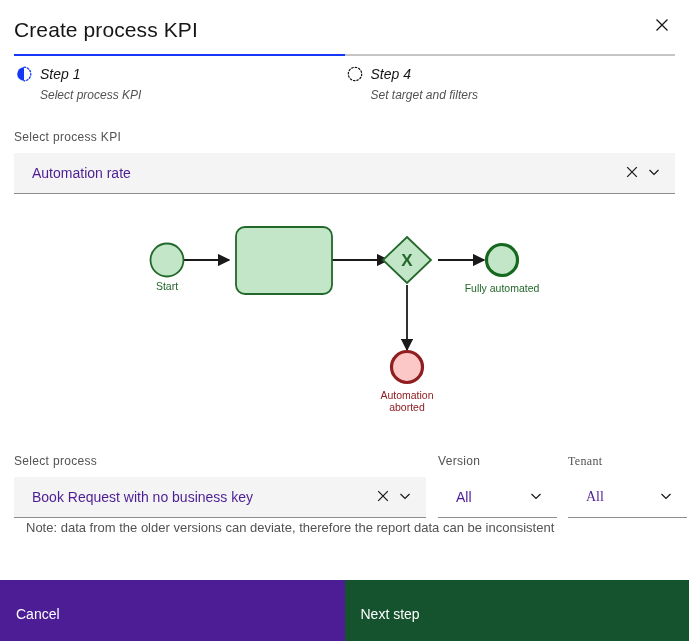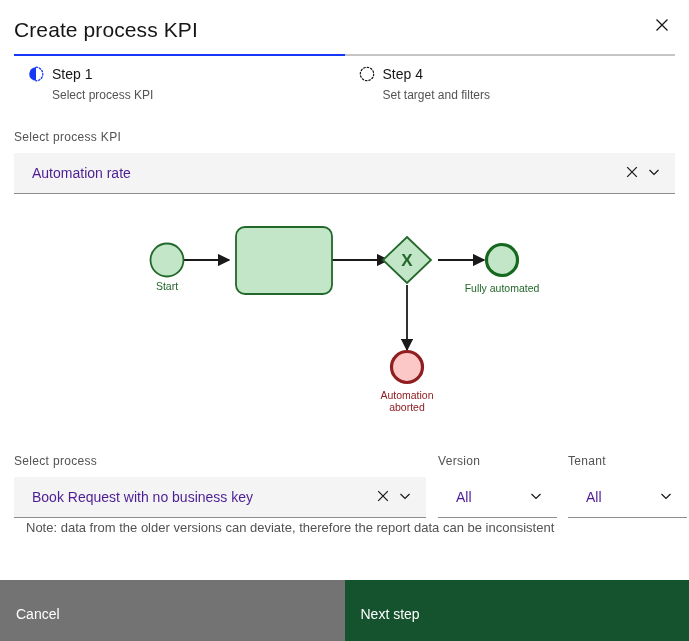--- a/index.html
+++ b/index.html
@@ -60,24 +60,25 @@
   .progress-fill {
     position: absolute;
     left: 0;
     top: 0;
     height: 2px;
     width: 331px;
     background: #1438f5;
   }
   .steps {
     position: absolute;
-    left: 28px;
+    left: 16px;
     top: 64px;
     width: 661px;
     display: flex;
+    font-style: italic;
   }
   .step {
     width: 331px;
     box-sizing: border-box;
     cursor: pointer;
   }
   .step-head {
     display: flex;
     align-items: center;
     gap: 8px;
@@ -176,21 +177,21 @@
     top: 453px;
     width: 661px;
     display: flex;
   }
   .col-process { width: 412px; }
   .col-version { width: 130px; margin-left: 0; }
   .col-tenant  { width: 119px; }
   .col-version .select-shell,
   .col-tenant  .select-shell { width: 119px; }
   .col-version { padding-left: 12px; box-sizing: content-box; }
-  .col-tenant  { padding-left: 11px; box-sizing: content-box; }
+  .col-tenant  { padding-left: 11px; box-sizing: content-box; font-family: Liberation Serif, serif; }
   .col-process .select-shell { width: 412px; }
 
   .note {
     position: absolute;
     left: 14px;
     top: 520px;
     font-size: 13px;
     line-height: 16px;
     color: #525252;
     margin-left: 12px;
@@ -213,21 +214,21 @@
     font-size: 14px;
     line-height: 18px;
     padding: 0 16px;
     cursor: pointer;
     color: #ffffff;
     display: flex;
     align-items: flex-start;
     padding-top: 25px;
     box-sizing: border-box;
   }
-  .btn-cancel { background: #737373; }
+  .btn-cancel { background: #4c1d95; }
   .btn-next   { background: #14532d; }
 </style>
 </head>
 <body>
 
 <div class="modal-header">
   <div class="modal-title">Create process KPI</div>
   <button class="close-btn">
     <span>
       <svg width="14" height="14" viewBox="0 0 14 14" aria-hidden="true">

